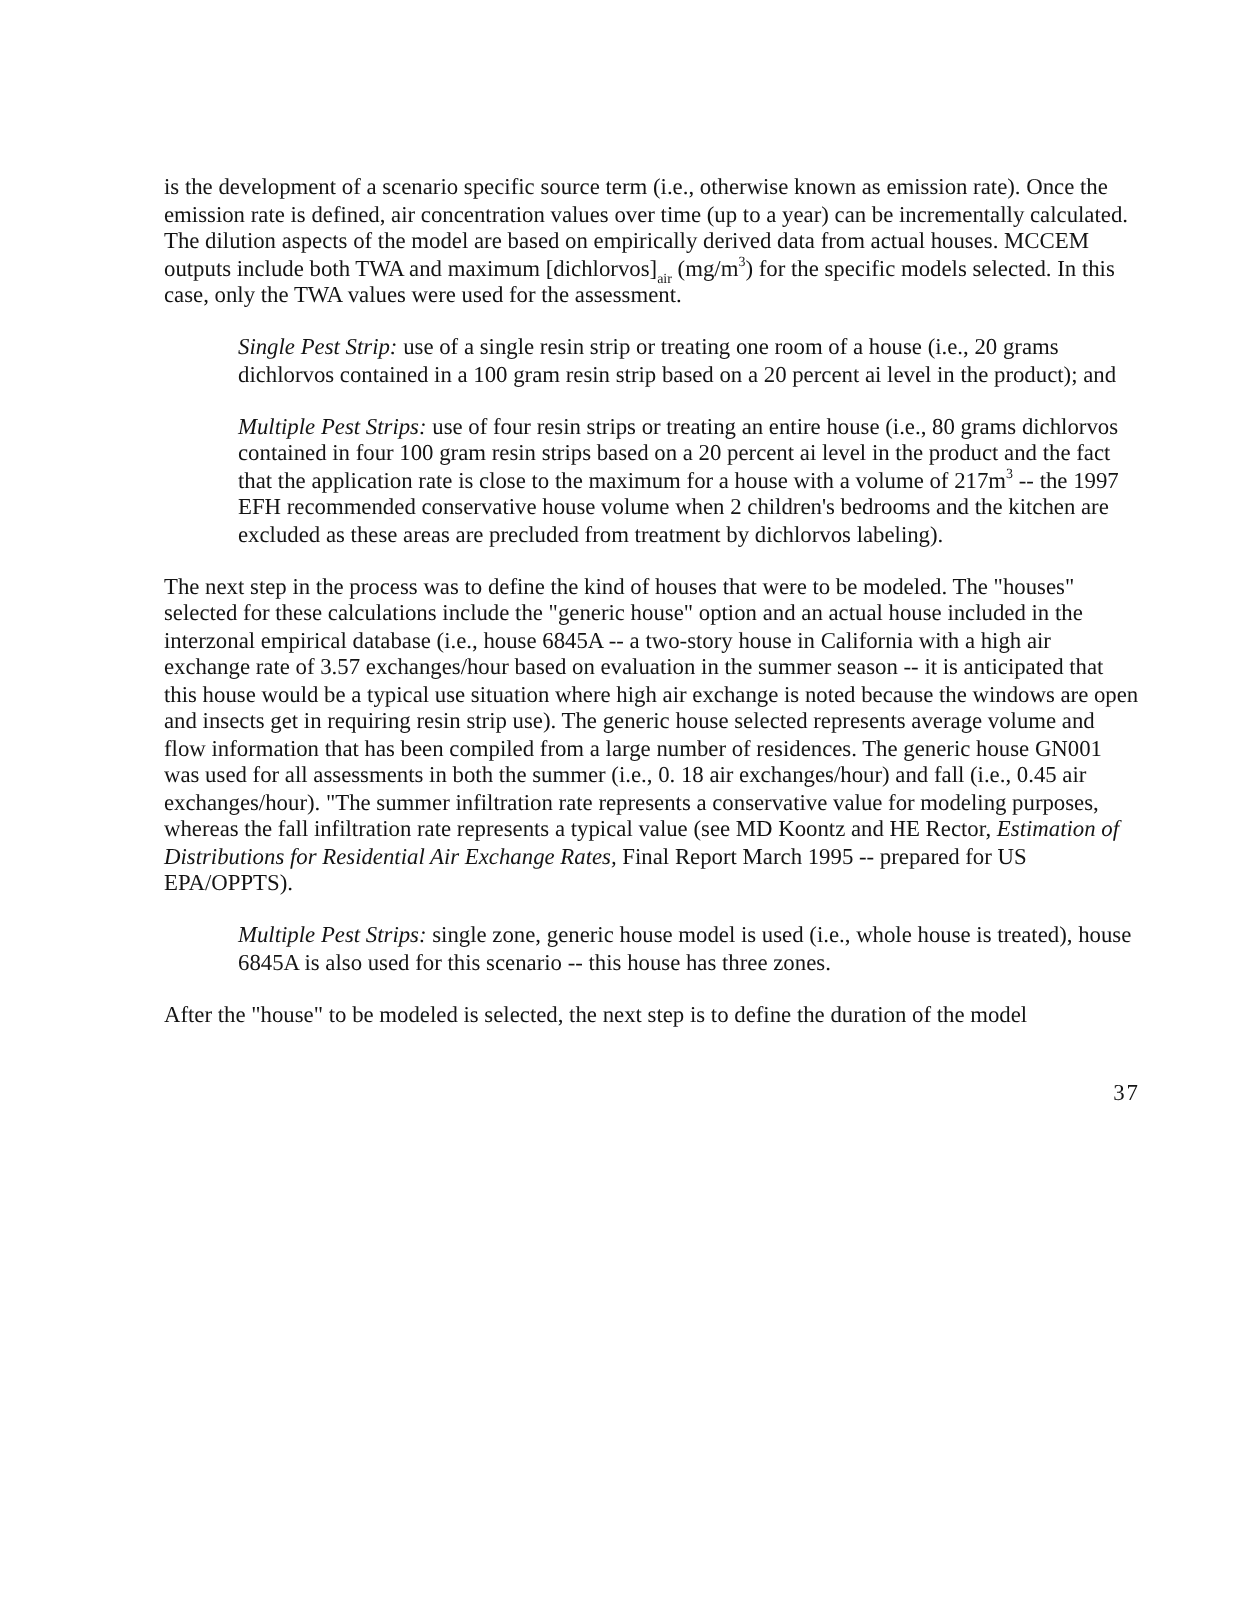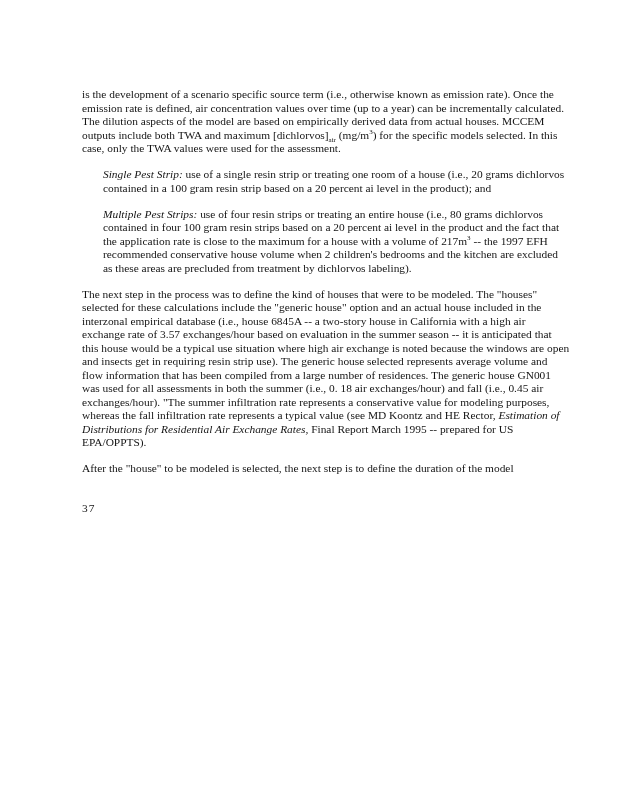--- a/index.html
+++ b/index.html
@@ -11,44 +11,45 @@
     padding: 88px 52px 0 82px;
     background: #ffffff;
     font-family: "Liberation Serif", serif;
     font-size: 11.4px;
     line-height: 13.5px;
     color: #141414;
     text-align: left;
   }
   p { margin: 0 0 12.5px 0; }
   .indent-first { text-indent: 31px; }
-  .def { margin-left: 21px; }
+  .def { margin-left: 37px; }
   .italic { font-style: italic; }
   .sub { vertical-align: sub; font-size: 7px; line-height: 0; }
   .sup { vertical-align: super; font-size: 7px; line-height: 0; }
   .page-number {
     margin-top: 26px;
-    text-align: left;
+    text-align: right;
     letter-spacing: 1px;
   }
 </style>
 </head>
 <body>
 
 <div class="page">
 
   <p><span>is the development of a scenario specific source term (i.e., otherwise known as emission rate). Once the emission rate is defined, air concentration values over time (up to a year) can be incrementally calculated.  The dilution aspects of the model are based on empirically derived data from actual houses.   MCCEM outputs include both TWA and maximum [dichlorvos]</span><span class="sub">air</span><span> (mg/m</span><span class="sup">3</span><span>)  for the specific models selected.  In this case, only the TWA values were used for the assessment.</span></p>
 
 
   <p class="def"><span class="italic">Single Pest Strip:</span><span> use of a single resin strip or treating one room of a house (i.e., 20 grams dichlorvos contained in a 100 gram resin strip based on a 20 percent ai level in the product); and</span></p>
 
   <p class="def"><span class="italic">Multiple Pest Strips:</span><span> use of four resin strips or treating an entire house (i.e., 80 grams dichlorvos contained in four 100 gram resin strips based on a 20 percent ai level in the product and the fact that the application rate is close to the maximum for a house with a volume of 217m</span><span class="sup">3</span><span> -- the 1997 EFH recommended conservative house volume when 2 children's bedrooms and the kitchen are excluded as these areas are precluded from treatment by dichlorvos labeling).</span></p>
 
   <p><span>The next step in the process was to define the kind of houses that were to be modeled.  The "houses" selected for these calculations include the "generic house" option and an actual house included in the interzonal empirical database (i.e., house 6845A -- a two-story house in California with a high air exchange rate of 3.57 exchanges/hour based on evaluation in the summer season -- it is anticipated that this house would be a typical use situation where high air exchange is noted because the windows are open and insects get in requiring resin strip use).  The generic house selected represents average volume and flow information that has been compiled from a large number of residences.  The generic house GN001 was used for all assessments in both the summer (i.e., 0. 18 air exchanges/hour) and fall (i.e., 0.45 air exchanges/hour).  "The summer infiltration rate represents a conservative value for modeling purposes, whereas the fall infiltration rate represents a typical value (see MD Koontz and HE Rector, </span><span class="italic">Estimation of Distributions for Residential Air Exchange Rates,</span><span> Final Report March 1995 -- prepared for US EPA/OPPTS).</span></p>
 
 
 
+  <p class="def"><span class="italic">Multiple Pest Strips:</span><span> single zone, generic house model is used (i.e., whole house is treated), house 6845A is also used for this scenario -- this house has three zones.</span></p>
 
   <p><span>After the "house" to be modeled is selected, the next step is to define the duration of the model</span></p>
 
   <div class="page-number">37</div>
 
 </div>
 
 </body></html>

